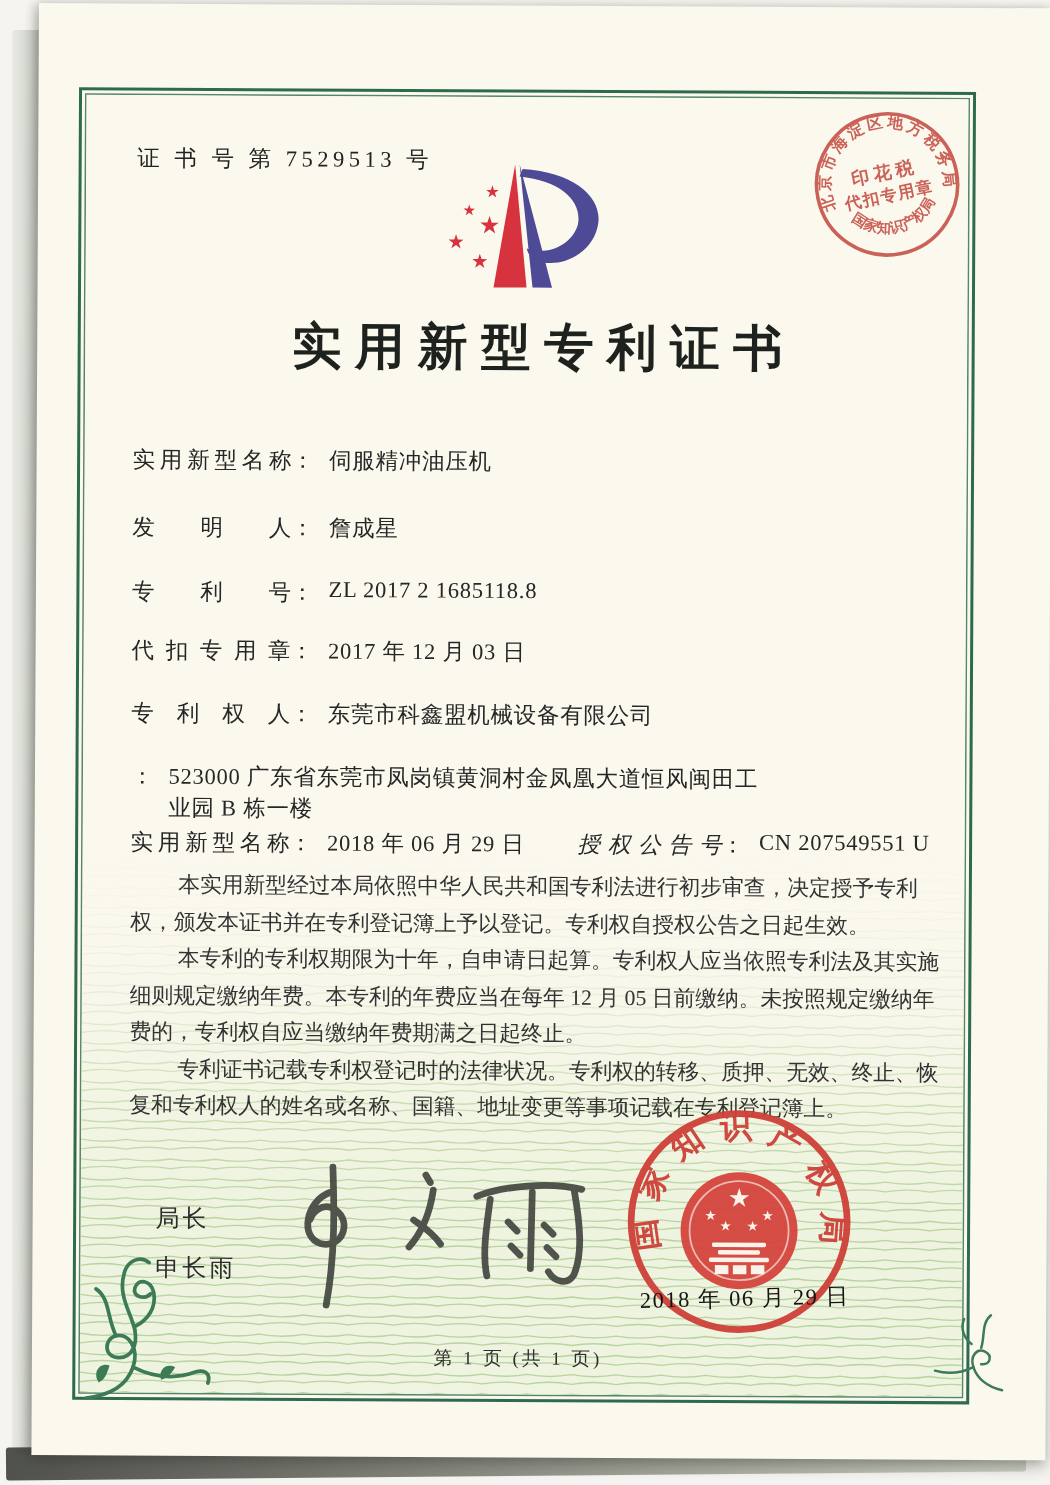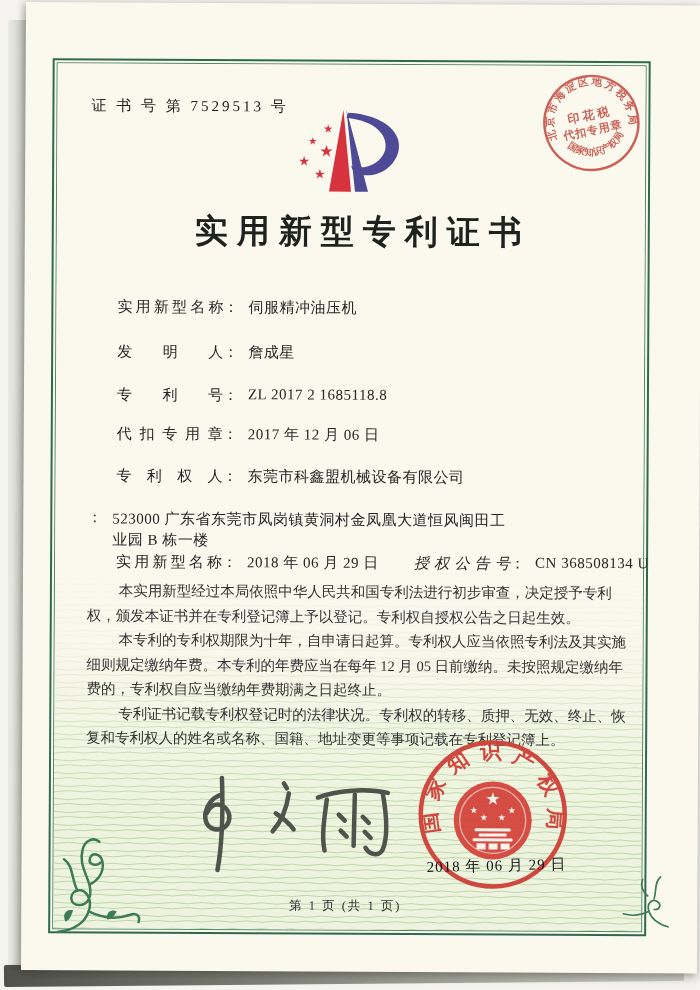--- a/index.html
+++ b/index.html
@@ -46,21 +46,21 @@
   .cert-no { position:absolute; left:66px; top:94px; font-size:15px; letter-spacing:3px; color:#222; }
 
   .logo { position:absolute; left:268px; top:100px; width:116px; height:96px; }
   .logo svg { position:absolute; inset:0; }
   .logo .star { position:absolute; color:#d6333f; line-height:1; }
 
   .doc-title { position:absolute; left:0; top:206px; width:100%; text-align:center;
     font-size:33px; font-weight:bold; letter-spacing:9px; color:#1d221e; }
 
   .row { position:absolute; left:64px; font-size:15px; color:#262626; display:flex; }
-  .flabel { display:inline-block; width:106px; text-align:justify; text-align-last:justify;margin-left:29px; }
+  .flabel { display:inline-block; width:106px; text-align:justify; text-align-last:justify; }
   .fcolon { margin:0 10px 0 0; }
   .fvalue { letter-spacing:.5px; white-space:nowrap; }
   .row-addr .fvalue { white-space:normal; width:404px; line-height:21px; }
   .row-grant { width:560px; position:absolute; }
   .pair2 { position:absolute; left:298px; top:0; display:flex; }
   .pair2 .flabel { width:96px;font-style:italic; }
 
   .paras { position:absolute; left:64px; top:576px; width:543px;
     font-size:14.5px; line-height:24.5px; color:#333; }
   .paras p { text-indent:2.2em; margin:0; }
@@ -270,51 +270,55 @@
 
       <div class="row" style="top:383px;">
         <span class="flabel">专利号</span>
           <span class="fcolon">：</span>
         <span class="fvalue">ZL 2017 2 1685118.8</span>
       </div>
 
       <div class="row" style="top:422px;">
         <span class="flabel">代扣专用章</span>
           <span class="fcolon">：</span>
-        <span class="fvalue">2017 年 12 月 06 日</span>
+        <span class="fvalue">2017 年 12 月 03 日</span>
       </div>
 
       <div class="row" style="top:464px;">
         <span class="flabel">专利权人</span>
           <span class="fcolon">：</span>
         <span class="fvalue">东莞市科鑫盟机械设备有限公司</span>
       </div>
 
       <div class="row row-addr" style="top:506px;">
           <span class="fcolon">：</span>
         <span class="fvalue">523000 广东省东莞市凤岗镇黄洞村金凤凰大道恒风闽田工业园 B 栋一楼</span>
       </div>
 
       <div class="row row-grant" style="top:550px;">
         <span class="flabel">实用新型名称</span>
           <span class="fcolon">：</span>
         <span class="fvalue">2018 年 06 月 29 日</span>
         <span class="pair2">
           <span class="flabel">授权公告号</span>
             <span class="fcolon">：</span>
-          <span class="fvalue">CN 368508134 U</span>
+          <span class="fvalue">CN 207549551 U</span>
         </span>
       </div>
 
       <div class="paras">
         <p>本实用新型经过本局依照中华人民共和国专利法进行初步审查，决定授予专利权，颁发本证书并在专利登记簿上予以登记。专利权自授权公告之日起生效。</p>
         <p>本专利的专利权期限为十年，自申请日起算。专利权人应当依照专利法及其实施细则规定缴纳年费。本专利的年费应当在每年 12 月 05 日前缴纳。未按照规定缴纳年费的，专利权自应当缴纳年费期满之日起终止。</p>
         <p>专利证书记载专利权登记时的法律状况。专利权的转移、质押、无效、终止、恢复和专利权人的姓名或名称、国籍、地址变更等事项记载在专利登记簿上。</p>
       </div>
 
+      <div class="officer">
+        <div>局长</div>
+        <div>申长雨</div>
+      </div>
 
       <svg class="signature" viewBox="0 0 215 100" fill="none" stroke="#41433d" stroke-width="4.5" stroke-linecap="round" stroke-linejoin="round" opacity="0.9">
         <path d="M30,20 C14,26 10,50 24,54 C40,58 46,36 31,30 C25,28 19,32 17,38"></path>
         <path d="M32,3 C33,28 34,62 28,95"></path>
         <path d="M99,18 C97,32 92,46 83,56"></path>
         <path d="M86,38 C92,42 100,48 104,54"></path>
         <path d="M94,8 L97,13"></path>
         <path d="M128,22 C146,15 176,12 198,17"></path>
         <path d="M137,24 C134,46 132,62 135,75"></path>
         <path d="M193,18 C197,40 199,60 193,74 C189,81 180,79 176,72"></path>

